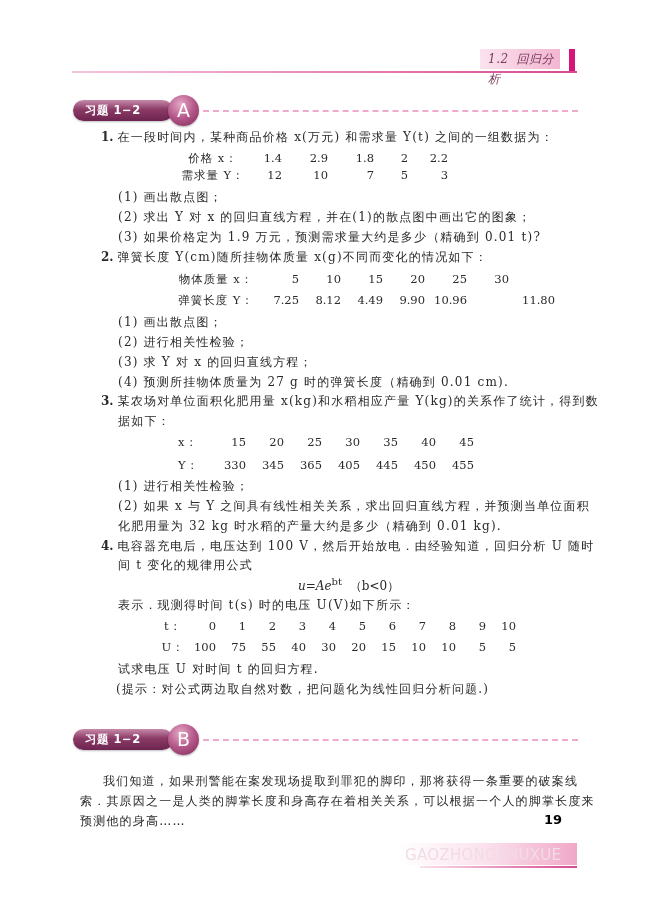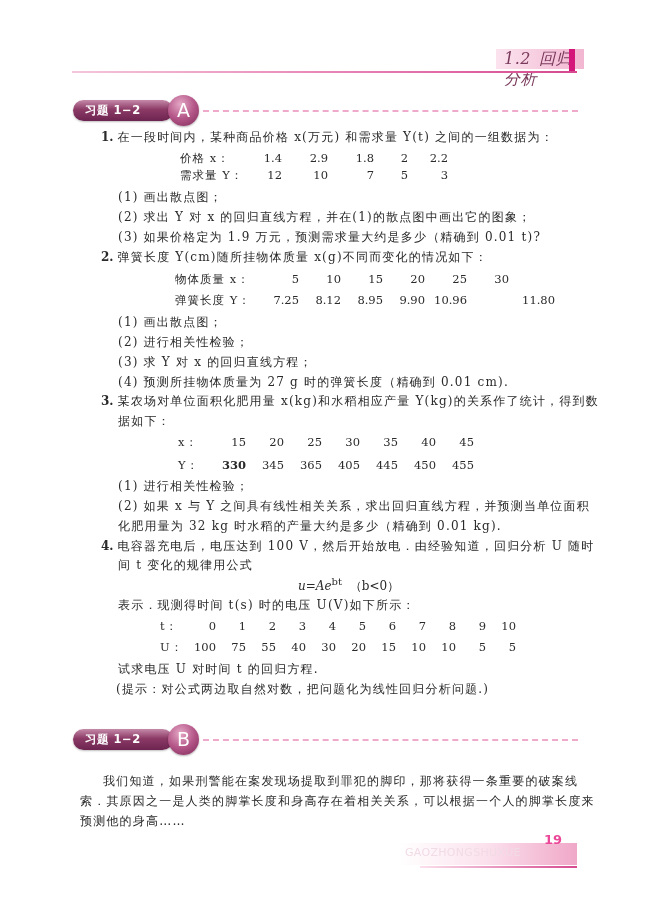--- a/index.html
+++ b/index.html
@@ -8,24 +8,24 @@
     font-family: "DejaVu Serif", "Liberation Serif", serif;
     color: #2a2a2a;
   }
 
   
   .hdr-line {
     position: absolute; left: 72px; top: 71px; width: 505px; height: 2px;
     background: linear-gradient(to right, #f4c6dc 0%, #e67aaf 60%, #d6498f 100%);
   }
   .hdr-tab {
-    position: absolute; left: 496px; top: 49px; width: 88px; height: 20px;
+    position: absolute; left: 480px; top: 49px; width: 80px; height: 20px;
     background: linear-gradient(to right, #fbe3ee, #f2b6d1);
     font-family: "DejaVu Serif", serif; font-style: italic;
-    font-size: 16px; color: #7a3a5c; line-height: 20px; padding-left: 8px;
+    font-size: 12px; color: #7a3a5c; line-height: 20px; padding-left: 8px;
     box-sizing: border-box; letter-spacing: 0.5px;
   }
   .hdr-tab .sec { margin-right: 8px; }
   .hdr-bar {
     position: absolute; left: 569px; top: 49px; width: 6px; height: 24px;
     background: #d4167a;
   }
 
   
   .banner { position: absolute; left: 73px; height: 30px; width: 505px; }
@@ -50,41 +50,41 @@
     border-top: 2px dashed #efaacb;
   }
 
   
   .line { position: absolute; font-size: 12px; line-height: 16px; white-space: nowrap; letter-spacing: 1.2px; }
   .num { font-weight: bold; font-family: "DejaVu Serif", serif; margin-right: 4px; letter-spacing: 0; }
   i { font-family: "DejaVu Serif", serif; }
 
   .tbl { position: absolute; font-size: 11.5px; line-height: 16px; }
   .tbl .row { display: flex; height: 21px; align-items: center; }
-  .tbl .lab { text-align: left; white-space: nowrap; letter-spacing: 1px; }
+  .tbl .lab { text-align: center; white-space: nowrap; letter-spacing: 1px; }
   .tbl .cell { text-align: right; white-space: nowrap; }
 
   .formula { position: absolute; font-size: 12px; }
 
   
   .ftr-strip {
     position: absolute; left: 400px; top: 843px; width: 177px; height: 22px;
     background: linear-gradient(to right, rgba(255,255,255,0) 0%, #fbe0ec 50%, #f0a8c8 100%);
   }
   .ftr-line {
     position: absolute; left: 420px; top: 866px; width: 157px; height: 2px;
     background: linear-gradient(to right, #fbe0ec, #d6498f);
   }
   .ftr-brand {
     position: absolute; left: 405px; top: 846px; font-family: "DejaVu Sans", sans-serif;
-    font-size: 11px; color: #f1dbe5; letter-spacing: 0.3px;
+    font-size: 15px; color: #f1dbe5; letter-spacing: 0.3px;
   }
   .ftr-page {
-    position: absolute; left: 544px; top: 832px; font-family: "DejaVu Sans", sans-serif;
-    font-size: 13px; color: #ec4899; font-weight: bold;
+    position: absolute; left: 544px; top: 812px; font-family: "DejaVu Sans", sans-serif;
+    font-size: 13px; color: #000000; font-weight: bold;
   }
 </style>
 </head>
 <body>
 
 <div class="hdr-tab">
   <span class="sec">1.2</span><span>回归分析</span>
 </div>
 <div class="hdr-bar"></div>
 <div class="hdr-line"></div>
@@ -130,21 +130,21 @@
     <span class="cell" style="width:42px;">10</span>
     <span class="cell" style="width:42px;">15</span>
     <span class="cell" style="width:42px;">20</span>
     <span class="cell" style="width:42px;">25</span>
     <span class="cell" style="width:42px;">30</span>
   </div>
   <div class="row">
     <span class="lab" style="width:82px;">弹簧长度 Y：</span>
     <span class="cell" style="width:42px;">7.25</span>
     <span class="cell" style="width:42px;">8.12</span>
-    <span class="cell" style="width:42px;">8.95</span>
+    <span class="cell" style="width:42px;">4.49</span>
     <span class="cell" style="width:42px;">9.90</span>
     <span class="cell" style="width:42px;">10.96</span>
     <span class="cell" style="width:42px;margin-left:46px;">11.80</span>
   </div>
 </div>
 <div class="line" style="left:118px; top:314px;">(1) 画出散点图；</div>
 <div class="line" style="left:118px; top:334px;">(2) 进行相关性检验；</div>
 <div class="line" style="left:118px; top:354px;">(3) 求 Y 对 x 的回归直线方程；</div>
 <div class="line" style="left:118px; top:374px;">(4) 预测所挂物体质量为 27 g 时的弹簧长度（精确到 0.01 cm).</div>
 
@@ -158,21 +158,21 @@
     <span class="cell" style="width:38px;">15</span>
     <span class="cell" style="width:38px;">20</span>
     <span class="cell" style="width:38px;">25</span>
     <span class="cell" style="width:38px;">30</span>
     <span class="cell" style="width:38px;">35</span>
     <span class="cell" style="width:38px;">40</span>
     <span class="cell" style="width:38px;">45</span>
   </div>
   <div class="row" style="margin-top:2px;">
     <span class="lab" style="width:30px; text-align:left;">Y：</span>
-    <span class="cell" style="width:38px;font-weight:bold;">330</span>
+    <span class="cell" style="width:38px;">330</span>
     <span class="cell" style="width:38px;">345</span>
     <span class="cell" style="width:38px;">365</span>
     <span class="cell" style="width:38px;">405</span>
     <span class="cell" style="width:38px;">445</span>
     <span class="cell" style="width:38px;">450</span>
     <span class="cell" style="width:38px;">455</span>
   </div>
 </div>
 <div class="line" style="left:118px; top:478px;">(1) 进行相关性检验；</div>
 <div class="line" style="left:118px; top:498px;">(2) 如果 x 与 Y 之间具有线性相关关系，求出回归直线方程，并预测当单位面积</div>

